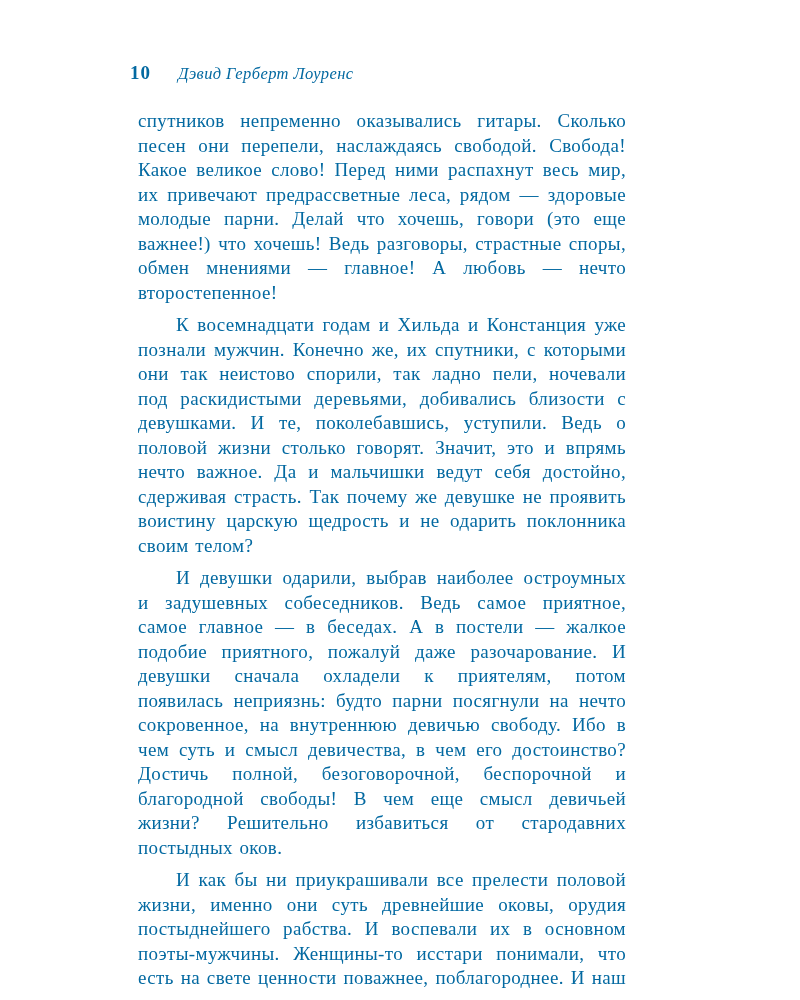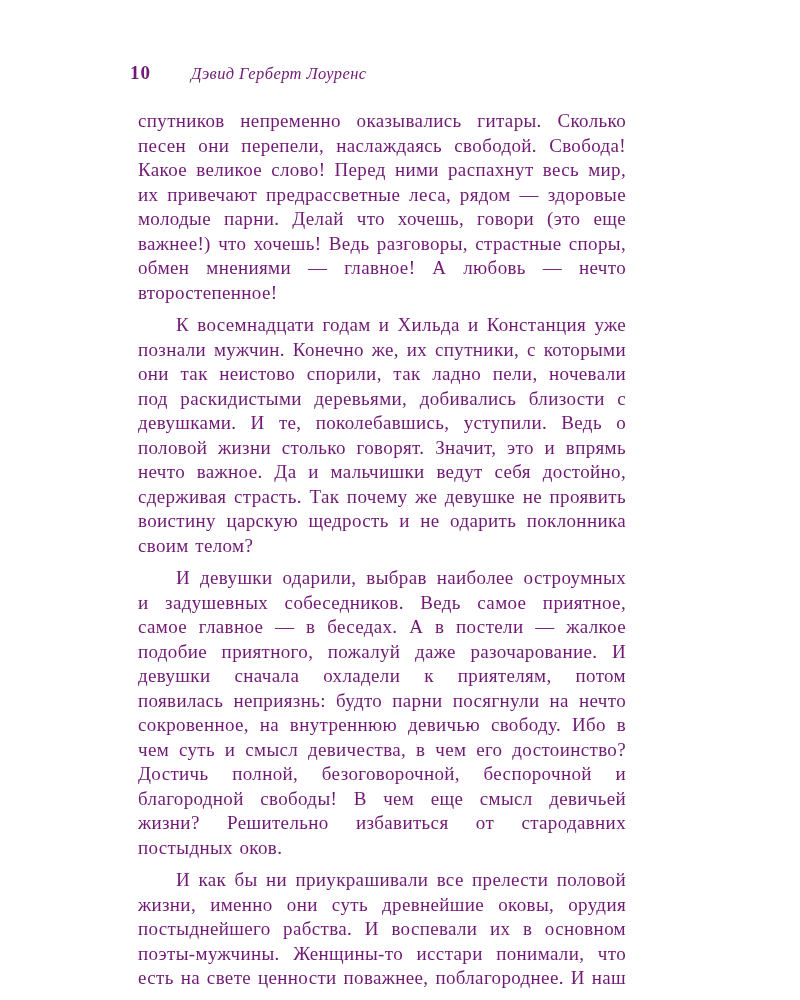--- a/index.html
+++ b/index.html
@@ -12,37 +12,37 @@
     height: 1000px;
     position: relative;
     overflow: hidden;
   }
   .page {
     box-sizing: border-box;
     width: 724px;
     height: 1000px;
     padding: 62px 90px 0 130px;
     background: #ffffff;
-    color: #701a75;
+    color: #0369a1;
   }
   .running-head {
     font-family: "Liberation Serif", serif;
     display: flex;
     align-items: baseline;
     margin-bottom: 25px;
   }
   .page-number {
     font-weight: bold;
     font-size: 19px;
     letter-spacing: 1px;
   }
   .running-title {
     font-style: italic;
     font-size: 16.5px;
-    margin-left: 40px;
+    margin-left: 27px;
     letter-spacing: 0.4px;
   }
   .text-block {
     font-family: "Liberation Serif", serif;
     font-size: 19px;
     line-height: 24.5px;
     text-align: justify;
     letter-spacing: 0.35px;
     word-spacing: 1.5px;
   }

